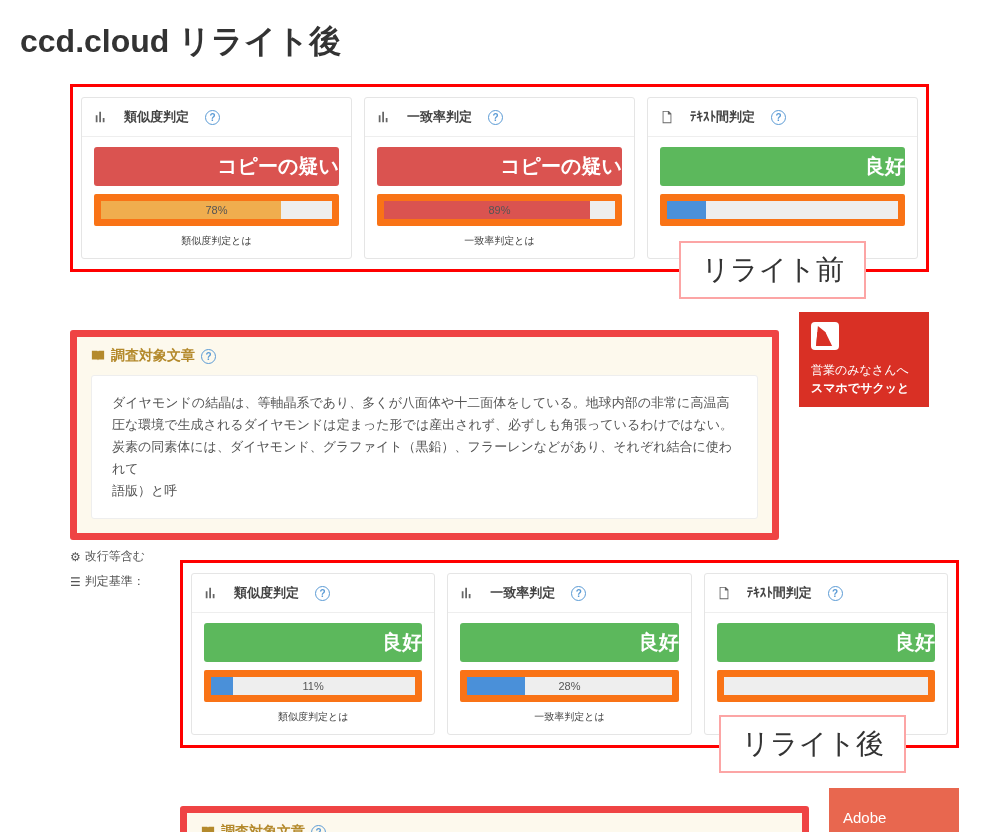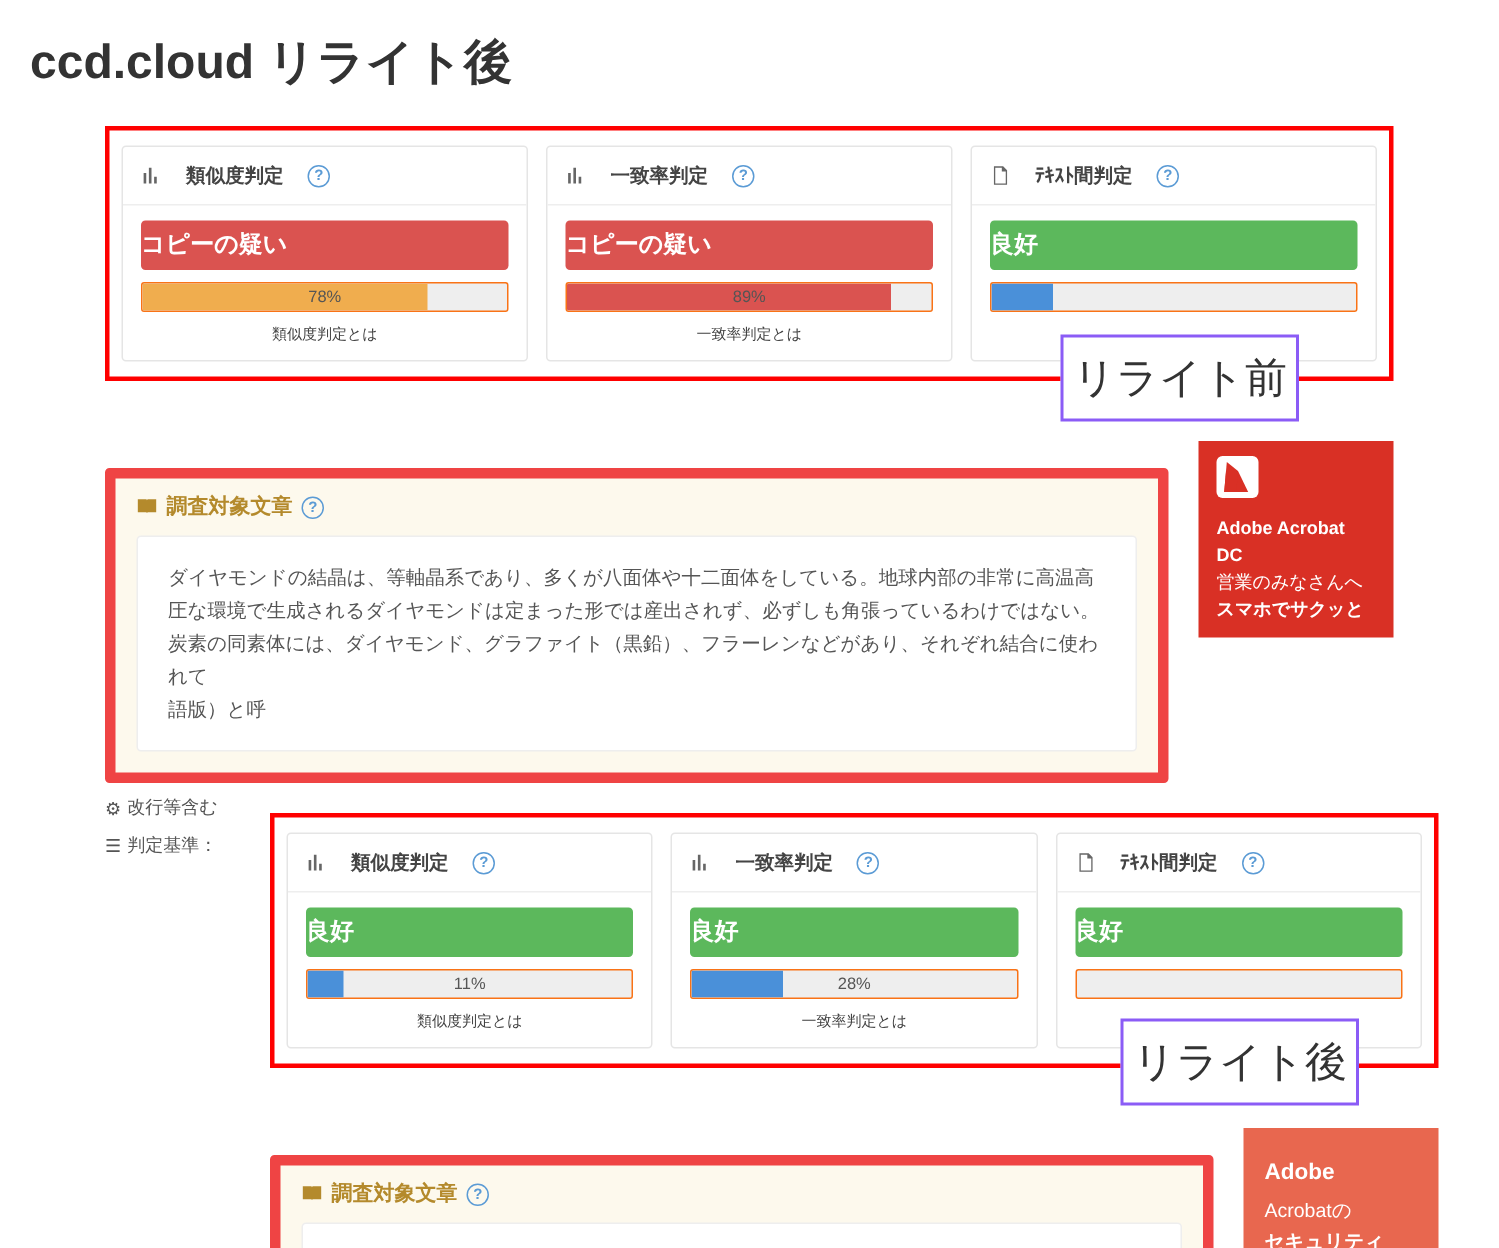--- a/index.html
+++ b/index.html
@@ -4,41 +4,41 @@
 <style>
 body{margin:0;padding:20px;font-family:"Hiragino Kaku Gothic Pro","Meiryo",sans-serif;background:#fff;color:#333;width:999px;box-sizing:border-box}
 .page-title{font-size:32px;font-weight:600;margin:0 0 20px 0}
 .red-frame{border:3px solid red;position:relative;padding:10px 8px 10px 8px;margin-bottom:10px}
 .cards-row{display:flex;gap:12px}
 .card{border:1px solid #e5e5e5;border-radius:3px;background:#fff;flex:1;min-width:0}
 .card-head{padding:10px 12px;border-bottom:1px solid #eee;display:flex;align-items:center;gap:16px;font-size:13px;font-weight:600;color:#444}
 .icon{display:inline-block;width:14px;height:14px}
 .help-icon{display:inline-block;width:13px;height:13px;border:1px solid #5b9bd5;border-radius:50%;color:#5b9bd5;font-size:10px;line-height:13px;text-align:center}
 .card-body{padding:10px 12px 8px}
-.status-pill{border-radius:3px;color:#fff;text-align:left;font-size:16px;font-weight:600;padding:6px 0;margin-bottom:8px}
+.status-pill{border-radius:3px;color:#fff;text-align:right;font-size:20px;font-weight:600;padding:6px 0;margin-bottom:8px}
 .status-red{background:#da5350}
 .status-green{background:#5cb85c}
-.prog-outer{height:18px;background:#eee;border:1px solid #f97316;border-radius:2px;position:relative;overflow:hidden}
+.prog-outer{height:18px;background:#eee;border:7px solid #f97316;border-radius:2px;position:relative;overflow:hidden}
 .prog-fill{height:100%;position:absolute;left:0;top:0}
 .prog-orange{background:#f0ad4e}
 .prog-red{background:#da5350}
 .prog-blue{background:#4a90d9}
 .prog-label{position:absolute;left:0;right:0;top:0;font-size:11px;line-height:18px;text-align:center;color:#555}
 .more-link{display:block;text-align:center;font-size:10px;color:#404040;margin-top:8px}
-.overlay-label{position:absolute;background:#fff;border:2px solid #8b5cf6;padding:8px 6px;font-size:28px;font-weight:500}
+.overlay-label{position:absolute;background:#fff;border:2px solid #fca5a5;padding:8px 20px;font-size:28px;font-weight:500}
 .before-lab{right:60px;bottom:-30px}
 .after-lab{right:50px;bottom:-28px}
 .section-box{border:7px solid #ef4444;border-radius:3px;background:#fdf9ed;margin-top:18px}
 .section-head{padding:10px 14px;display:flex;align-items:center;gap:6px;font-size:14px;font-weight:600;color:#b48a2c}
 .text-panel{margin:0 14px 14px;background:#fff;border:1px solid #eee;border-radius:3px;padding:16px 20px;font-size:13px;line-height:1.7;color:#555}
 .ad-red{background:#d93025;color:#fff;padding:10px 12px;font-size:12px;line-height:1.5}
 .ad-red .ad-logo{display:inline-block;width:28px;height:28px;background:#fff;border-radius:4px;margin-bottom:6px;position:relative}
 .ad-red .ad-logo:before{content:"";position:absolute;left:6px;top:4px;width:0;height:0;border-left:8px solid #d93025;border-right:8px solid transparent;border-bottom:14px solid #d93025;border-top:6px solid transparent;transform:skewX(-5deg)}
 .ad-orange{background:#e8674f;color:#fff;padding:18px 14px;font-size:13px;line-height:1.6;position:relative}
-.ad-orange .brand{font-size:15px;font-weight:700;margin-bottom:3px}
+.ad-orange .brand{font-size:15px;font-weight:400;margin-bottom:3px}
 .layout-row{display:flex;gap:20px;align-items:flex-start}
 .main-col{flex:1}
 .side-col{width:130px}
 .meta-line{font-size:12px;color:#555;margin-top:8px;display:flex;align-items:center;gap:4px}
 .frame2{border:3px solid red;position:relative;padding:10px 8px;margin-top:-30px}
 svg{display:block}
 </style>
 </head>
 <body>
 
@@ -127,21 +127,20 @@
       <span>改行等含む</span>
     </div>
     <div class="meta-line">
       <span>☰</span>
       <span>判定基準：</span>
     </div>
   </div>
   <div class="side-col">
     <div class="ad-red">
       <span class="ad-logo"></span>
-      <div style="font-weight:600">Adobe Acrobat DC</div>
       <div>営業のみなさんへ</div>
       <div style="font-weight:600">スマホでサクッと</div>
     </div>
   </div>
 </div>
 
 <div class="frame2" style="margin-left:160px;margin-right:20px">
   <div class="cards-row" id="cards-after">
       <div class="card">
         <div class="card-head">

